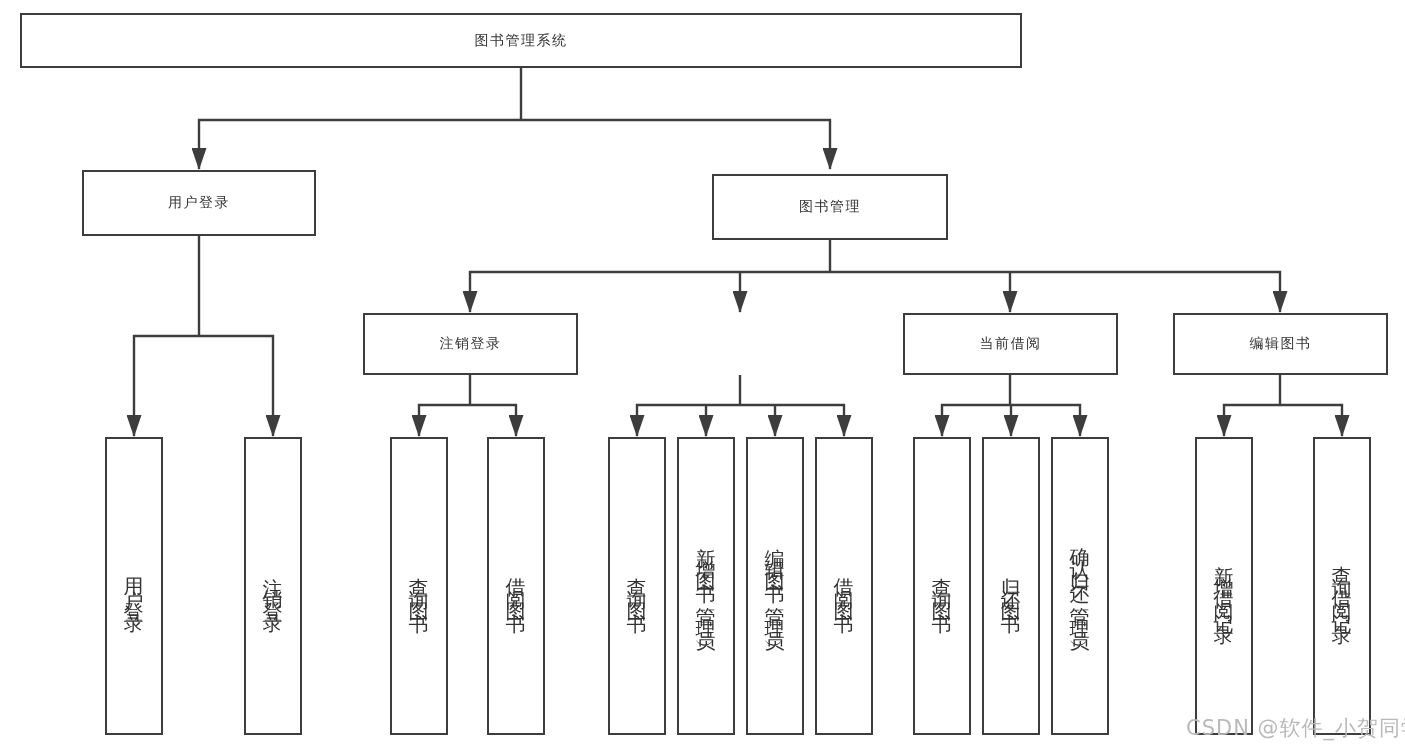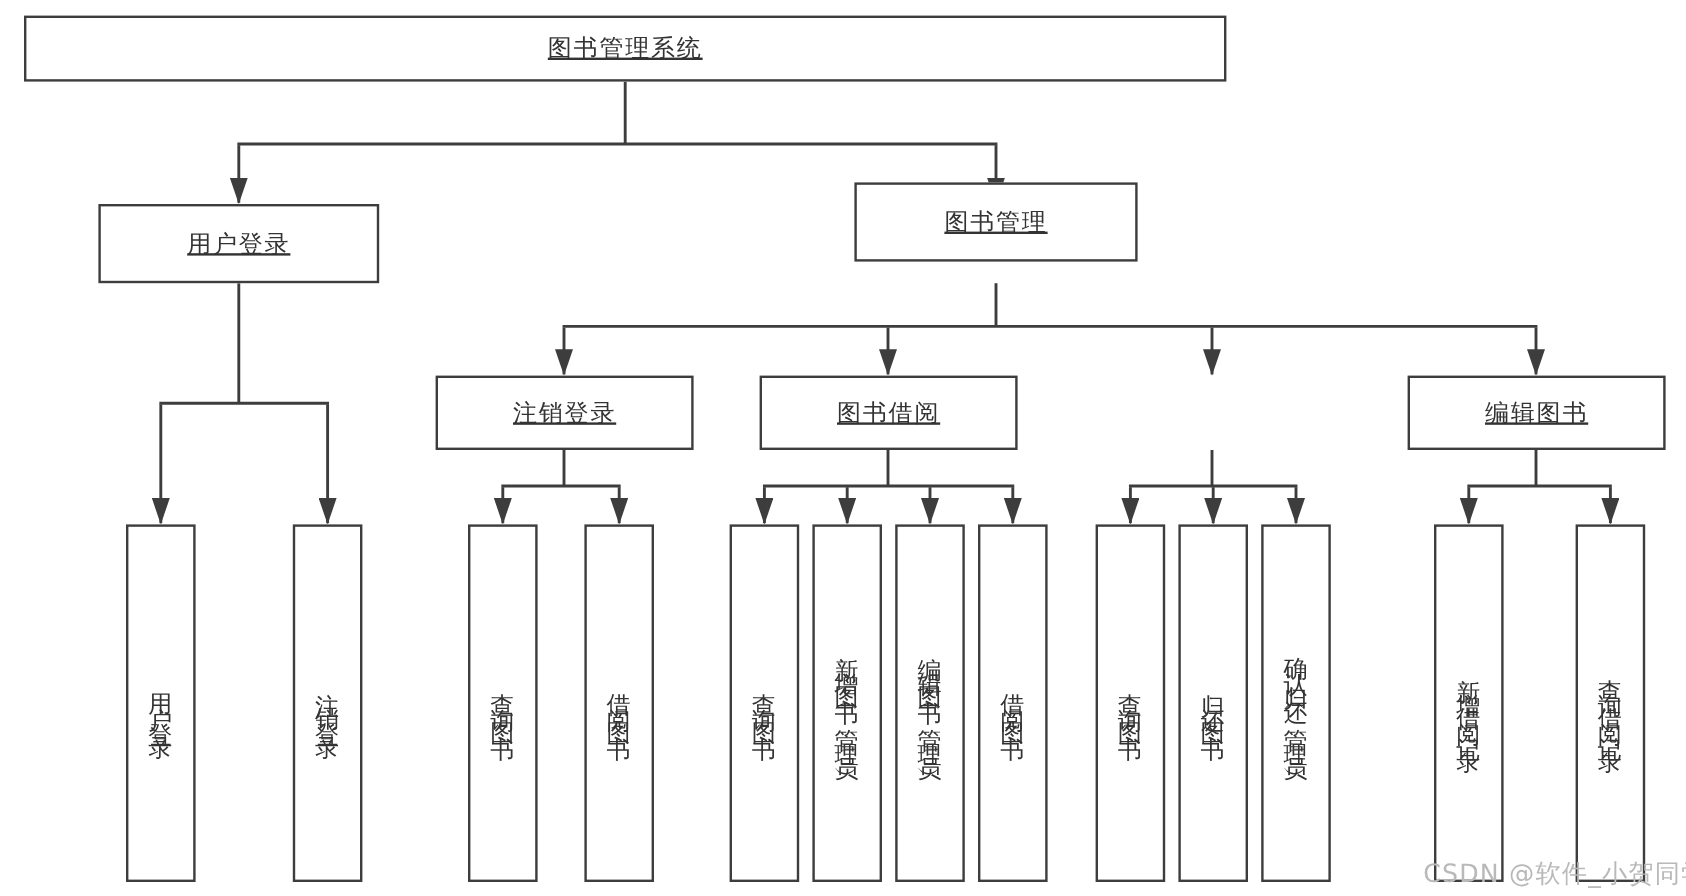--- a/index.html
+++ b/index.html
@@ -19,24 +19,23 @@
   #wires{position:absolute;left:0;top:0;}
   #wires path{stroke:var(--line);stroke-width:2.4;fill:none;}
   #wires .arrowhead{fill:var(--line);stroke:none;}
   .node{
     position:absolute;
     box-sizing:border-box;
     border:2.4px solid var(--line);
     background:var(--background);
     display:flex;align-items:center;justify-content:center;
     color:var(--text);
-    font-size:20px;
+    font-size:14px;
     letter-spacing:1.5px;
     white-space:nowrap;
-    text-decoration:underline;
   }
   .leaf{
     position:absolute;
     box-sizing:border-box;
     border:2.4px solid var(--line);
     background:var(--background);
     top:437px;width:58px;height:298px;
     display:flex;align-items:center;justify-content:center;
     color:var(--text);
   }
@@ -106,29 +105,29 @@
     <path marker-end="url(#arrow)" d="M1342 406 V436"></path>
   </svg>
 
   <div class="node" style="left:20px;top:13px;width:1002px;height:55px">
     <span>图书管理系统</span>
   </div>
 
   <div class="node" style="left:82px;top:170px;width:234px;height:66px">
     <span>用户登录</span>
   </div>
-  <div class="node" style="left:712px;top:152px;width:236px;height:66px">
+  <div class="node" style="left:712px;top:174px;width:236px;height:66px">
     <span>图书管理</span>
   </div>
 
   <div class="node" style="left:363px;top:313px;width:215px;height:62px">
     <span>注销登录</span>
   </div>
-  <div class="node" style="left:633px;top:313px;width:215px;height:62px">
-    <span>图书借阅</span>
+  <div class="node" style="left:903px;top:313px;width:215px;height:62px">
+    <span>当前借阅</span>
   </div>
   <div class="node" style="left:1173px;top:313px;width:215px;height:62px">
     <span>编辑图书</span>
   </div>
 
   <div class="leaf" style="left:105px">
     <span>用户登录</span>
   </div>
   <div class="leaf" style="left:244px">
     <span>注销登录</span>

